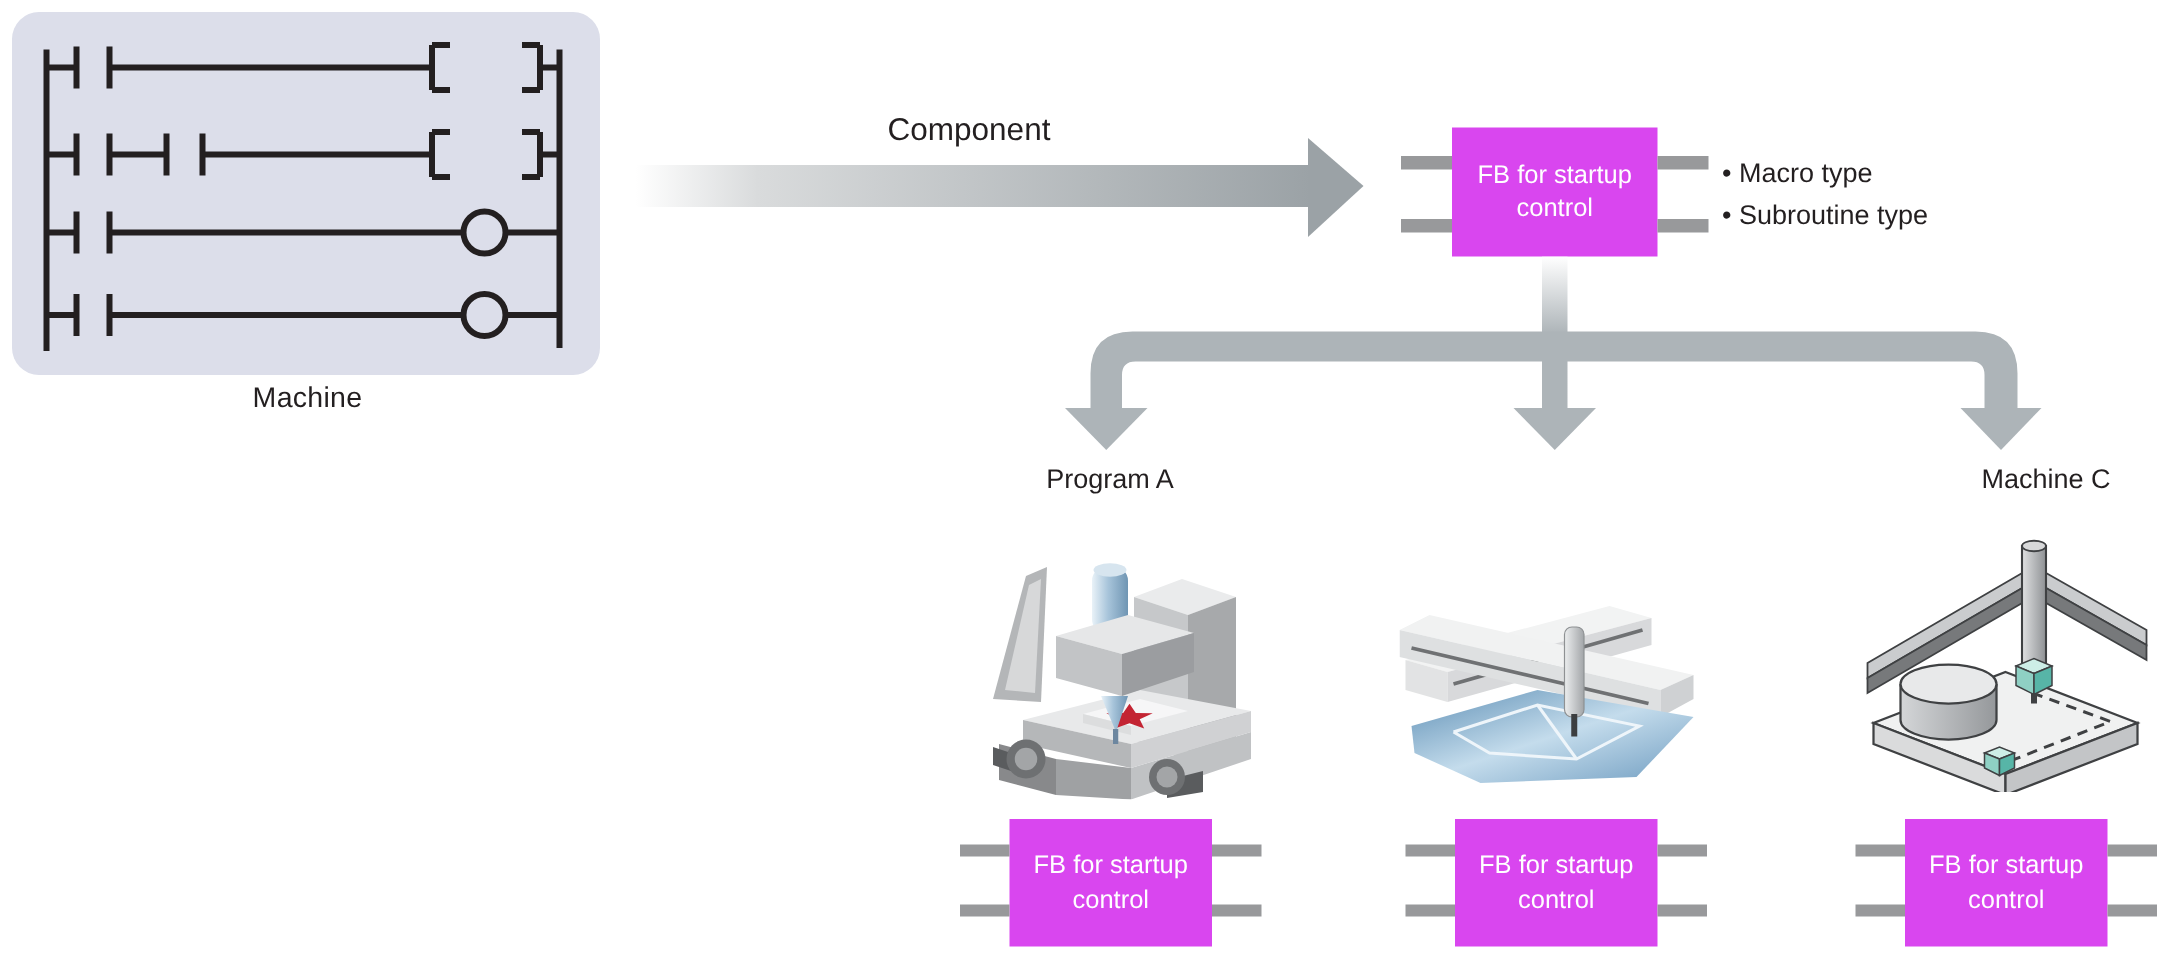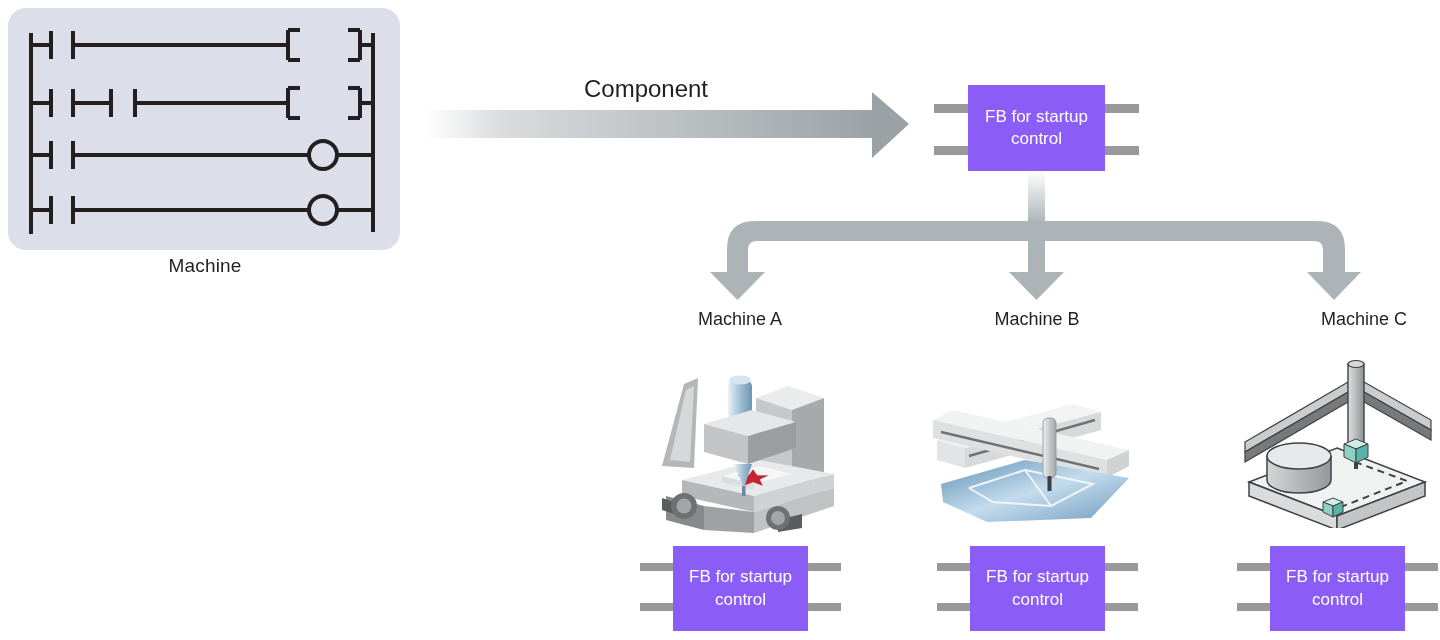--- a/index.html
+++ b/index.html
@@ -15,27 +15,27 @@
     background:#dcdeea;border-radius:18px;
   }
   .program-label{
     left:100px;top:255px;width:210px;text-align:center;
     font-size:19px;letter-spacing:.2px;
   }
 
   
   .component-label{
     left:546px;top:75px;width:200px;text-align:center;
-    font-size:24px;
+    font-size:21px;
   }
   .component-arrow{left:424px;top:88px;}
 
   
   .fb-block{
-    position:absolute;background:#8b5cf6;color:#ffffff;
+    position:absolute;background:#d946ef;color:#ffffff;
     display:flex;align-items:center;justify-content:center;text-align:center;
     font-size:17px;line-height:1.3;
   }
   .fb-block .fb-text{width:124px;}
   .fb-top{left:968px;top:85px;width:137px;height:86px;}
   .fb-a{left:673px;top:546px;width:135px;height:85px;}
   .fb-b{left:970px;top:546px;width:135px;height:85px;}
   .fb-c{left:1270px;top:546px;width:135px;height:85px;}
   .pin{position:absolute;background:#98999b;}
   .fb-top .pin{width:34px;height:9px;}
@@ -134,38 +134,41 @@
   </svg>
 
   <div class="fb-block fb-top">
     <span class="pin l1"></span>
     <span class="pin l2"></span>
     <span class="pin r1"></span>
     <span class="pin r2"></span>
     <span class="fb-text">FB for startup control</span>
   </div>
 
+  <div class="abs fb-types">
+    <div>• Macro type</div>
+    <div>• Subroutine type</div>
+  </div>
 
   <svg class="abs dist-arrow" width="680" height="132" viewBox="0 0 680 132">
     <defs>
       <linearGradient id="vgrad" x1="0" y1="0" x2="0" y2="1">
         <stop offset="0" stop-color="#ffffff"></stop>
         <stop offset="0.5" stop-color="#adb4b8"></stop>
         <stop offset="1" stop-color="#adb4b8"></stop>
       </linearGradient>
     </defs>
     <rect x="328" y="0" width="17" height="103" fill="url(#vgrad)"></rect>
     <path d="M27,103 L27,78 Q27,50 55,50 L617,50 Q645,50 645,78 L645,103 L623,103 L623,79 Q623,70 614,70 L57,70 Q48,70 48,79 L48,103 Z" fill="#adb4b8"></path>
     <polygon points="10,101 65,101 37.5,129" fill="#adb4b8"></polygon>
     <polygon points="309,101 364,101 336.5,129" fill="#adb4b8"></polygon>
     <polygon points="607,101 661,101 634,129" fill="#adb4b8"></polygon>
   </svg>
 
-  <div class="abs machine-label ml-a">Machine A</div>
-  <div class="abs machine-label ml-b">Machine B</div>
+  <div class="abs machine-label ml-a">Program A</div>
   <div class="abs machine-label ml-c">Machine C</div>
 
   <svg class="abs machine-art-a" width="195" height="185" viewBox="0 0 195 185">
     <defs>
       <linearGradient id="bluemetal" x1="0" y1="0" x2="1" y2="0">
         <stop offset="0" stop-color="#e9f2f8"></stop>
         <stop offset="0.45" stop-color="#a7c4da"></stop>
         <stop offset="1" stop-color="#6f95b3"></stop>
       </linearGradient>
     </defs>

